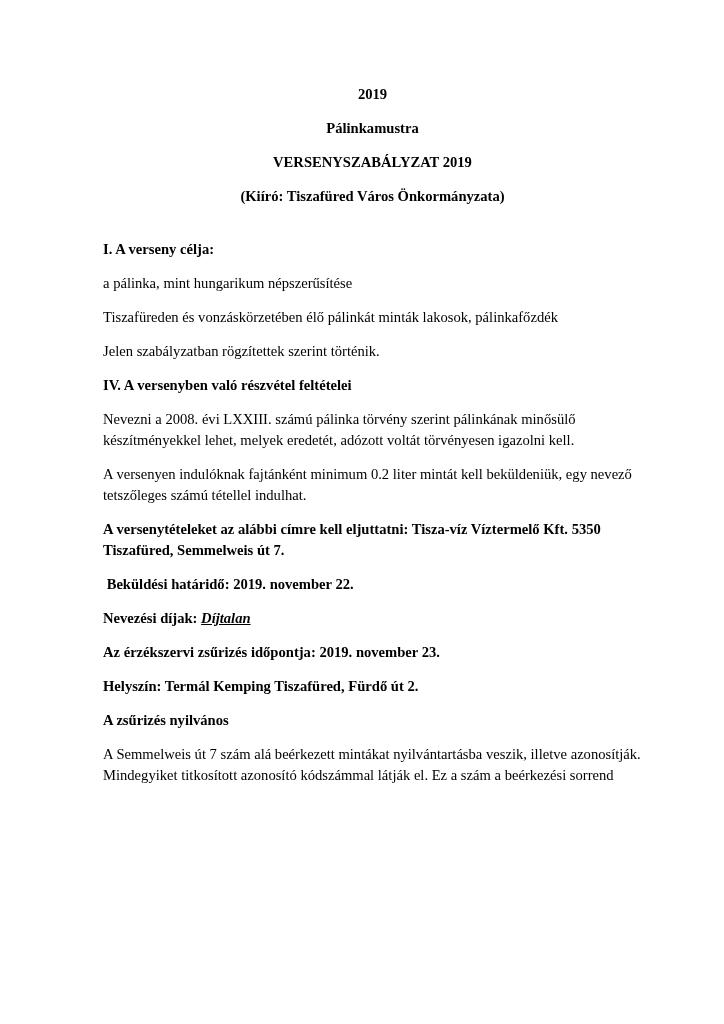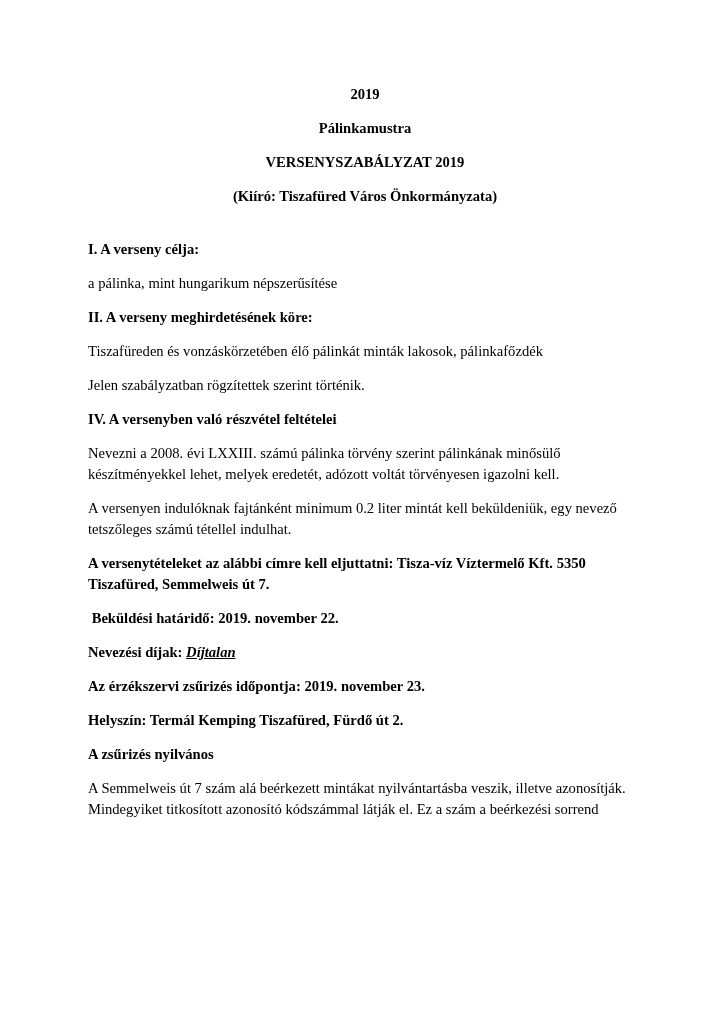--- a/index.html
+++ b/index.html
@@ -12,21 +12,21 @@
   }
   .page {
     width: 724px;
     height: 1024px;
     padding: 84px 80px 0 88px;
   }
   .doc { width: 554px; }
   p {
     font-size: 14.6px;
     line-height: 21px;
-    margin: 0 0 13px 0;
+    margin: 0 0 13px 15px;
     white-space: pre-wrap;
   }
   .center { text-align: center; }
   .b { font-weight: 700; }
   .section-gap { margin-top: 32px; }
   .fee-value {
     font-weight: 700;
     font-style: italic;
     text-decoration: underline;
   }
@@ -39,21 +39,20 @@
   <div class="doc">
 
     <p class="center b">2019</p>
     <p class="center b">Pálinkamustra</p>
     <p class="center b">VERSENYSZABÁLYZAT 2019</p>
     <p class="center b">(Kiíró: Tiszafüred Város Önkormányzata)</p>
 
     <p class="b section-gap">I. A verseny célja:</p>
     <p>a pálinka, mint hungarikum népszerűsítése</p>
 
-    <p class="b">II. A verseny meghirdetésének köre:</p>
     <p>Tiszafüreden és vonzáskörzetében élő pálinkát minták lakosok, pálinkafőzdék</p>
 
     <p>Jelen szabályzatban rögzítettek szerint történik.</p>
 
     <p class="b">IV. A versenyben való részvétel feltételei</p>
     <p>Nevezni a 2008. évi LXXIII. számú pálinka törvény szerint pálinkának minősülő készítményekkel lehet, melyek eredetét, adózott voltát törvényesen igazolni kell.</p>
     <p>A versenyen indulóknak fajtánként minimum 0.2 liter mintát kell beküldeniük, egy nevező tetszőleges számú tétellel indulhat.</p>
 
     <p class="b">A versenytételeket az alábbi címre kell eljuttatni: Tisza-víz Víztermelő Kft. 5350 Tiszafüred, Semmelweis út 7.</p>
     <p class="b"> Beküldési határidő: 2019. november 22.</p>

